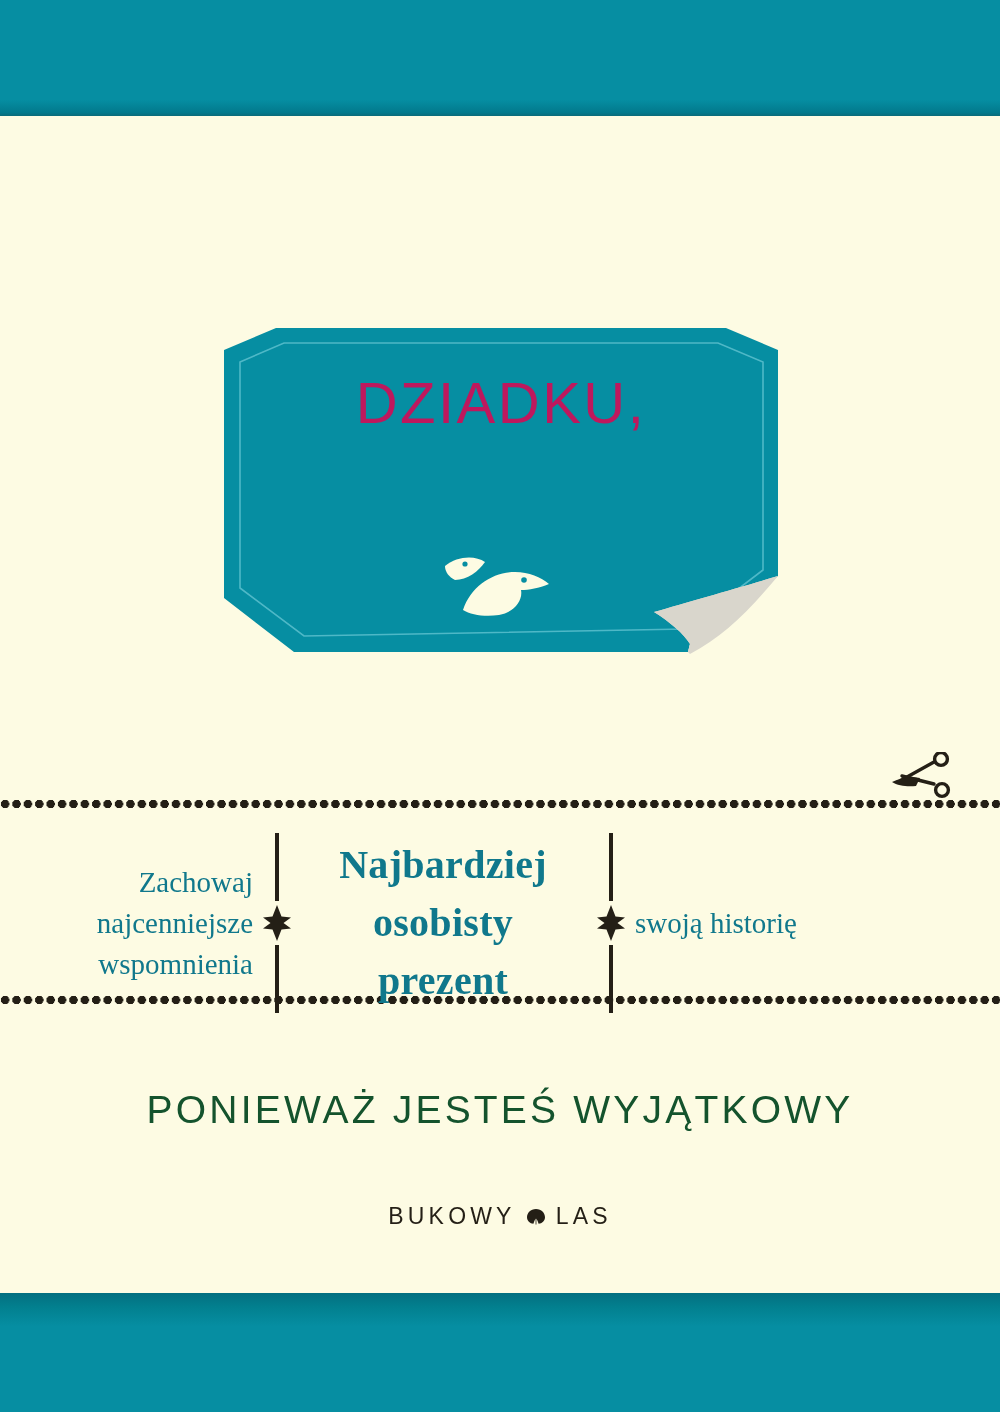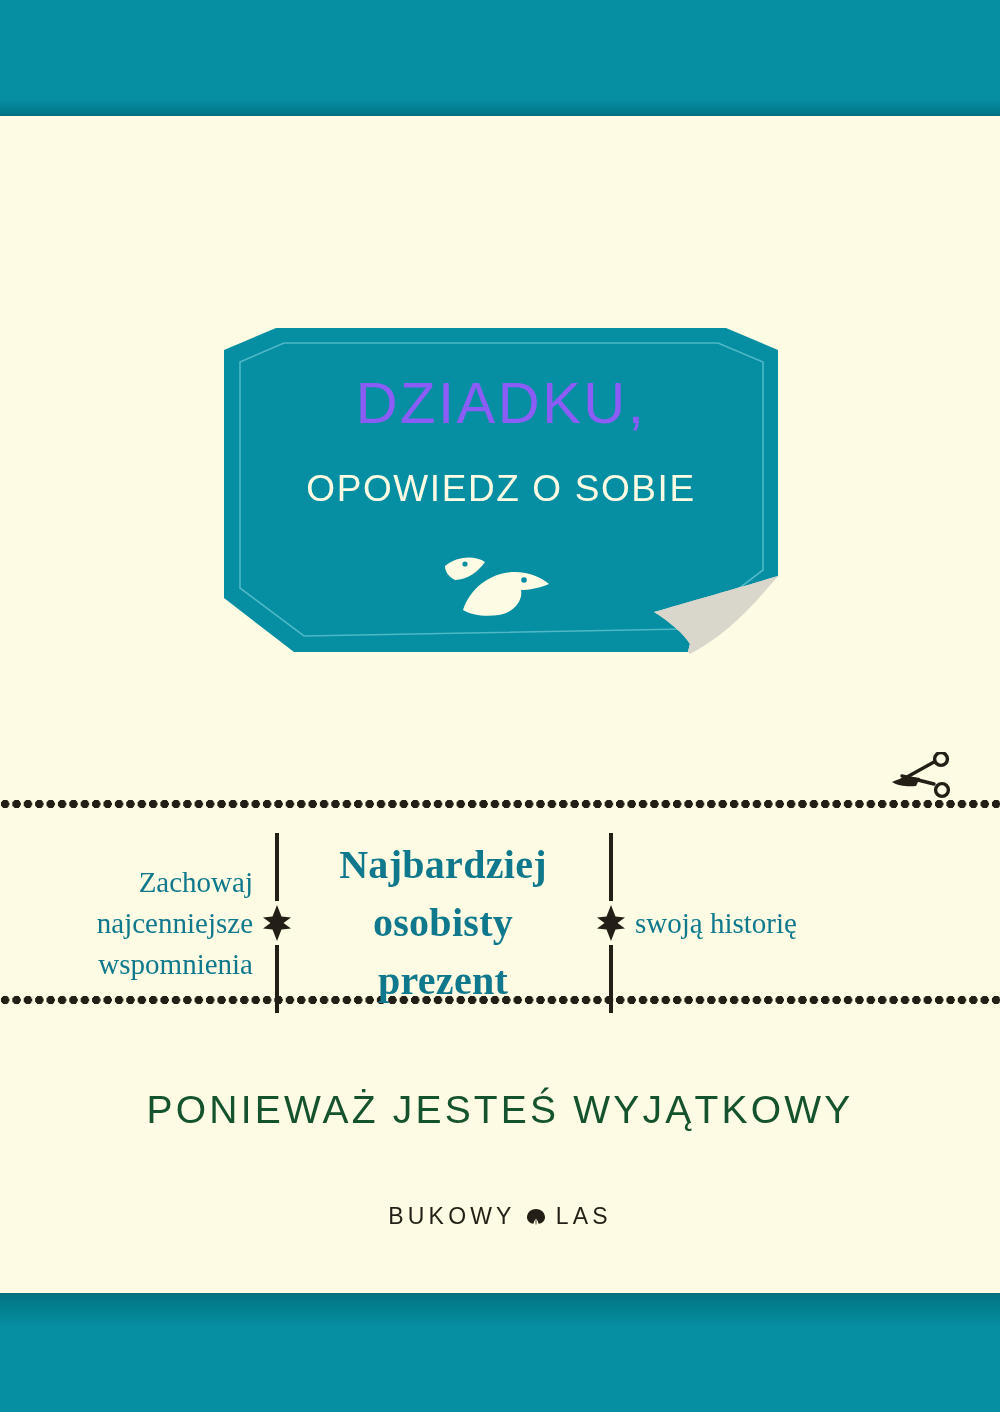--- a/index.html
+++ b/index.html
@@ -61,21 +61,21 @@
     width: 566px;
     height: 336px;
     pointer-events: none;
   }
   .title-main {
     position: absolute;
     left: 0;
     top: 52px;
     width: 566px;
     text-align: center;
-    color: #8b5cf6;
+    color: #be185d;
     font-size: 58px;
     letter-spacing: 2.5px;
     font-weight: 400;
     line-height: 1;
     font-family: "Liberation Sans", sans-serif;
   }
   .title-sub {
     position: absolute;
     left: 0;
     top: 148px;
@@ -249,21 +249,20 @@
       <path d="M 560 254
                C 530 290, 505 315, 472 332
                L 470 330
                L 472 322
                C 466 312, 452 300, 436 290
                C 470 280, 520 266, 560 254 Z" fill="#d9d6cc"></path>
     </svg>
 
     <div class="badge-text">
       <div class="title-main">DZIADKU,</div>
-      <div class="title-sub">OPOWIEDZ O SOBIE</div>
     </div>
 
     <div class="bird-holder">
       <svg viewBox="0 0 120 72" width="120" height="72">
 
         <path d="M 4 20 C 16 10, 34 9, 44 16 C 38 25, 26 34, 14 34 C 8 31, 4 26, 4 20 Z" fill="#fdfbe3"></path>
         <circle cx="24" cy="18" r="2.6" fill="#068ea2"></circle>
 
         <path d="M 22 64
                  C 30 40, 52 26, 74 26

